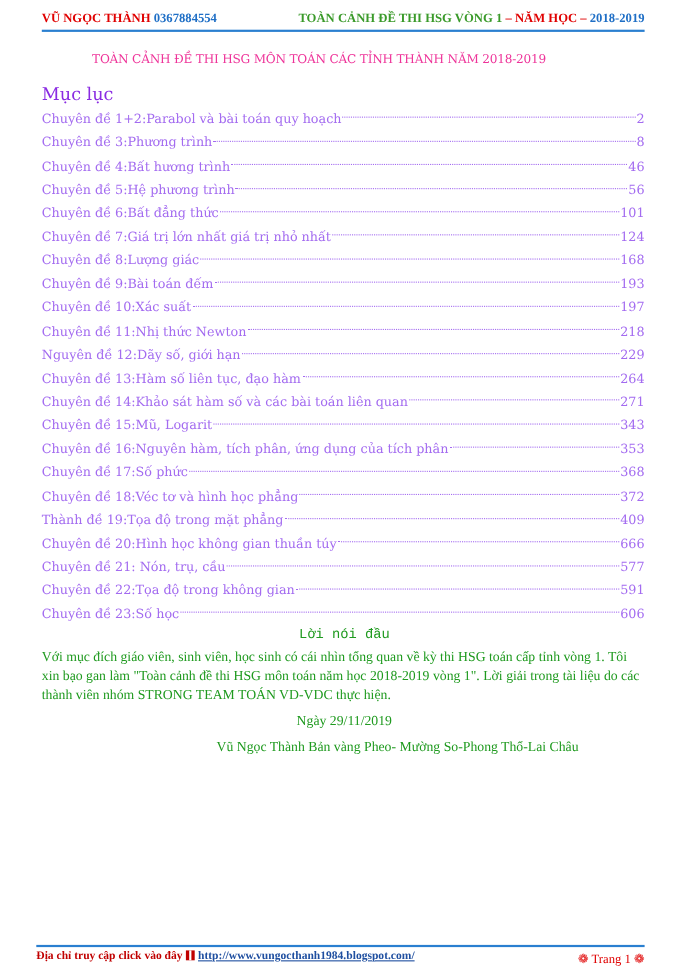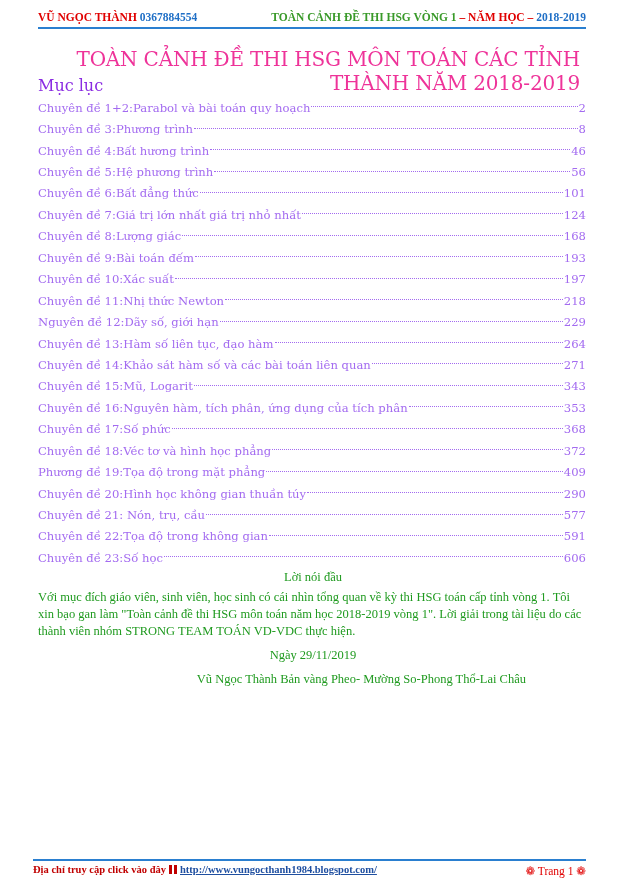--- a/index.html
+++ b/index.html
@@ -7,32 +7,32 @@
     .page { position: absolute; left: 0; top: 0; width: 626px; height: 888px; }
 
     .header { position: absolute; left: 38px; top: 11px; width: 548px; height: 16px; font-size: 11.5px; font-weight: bold; }
     .header .left { position: absolute; left: 0; top: 0; white-space: nowrap; }
     .header .right { position: absolute; right: 0; top: 0; white-space: nowrap; }
     .red { color: #e00000; }
     .blue { color: #1f6fc6; }
     .green-h { color: #3a9a2a; }
     .header-rule { position: absolute; left: 38px; top: 27px; width: 548px; height: 2px; background: #2a7fd0; }
 
-    .title { position: absolute; left: 0; top: 47px; width: 580px; text-align: right; color: #ee3399; font-size: 20px; font-family: "DejaVu Serif", serif; letter-spacing: -0.2px; }
+    .title { position: absolute; left: 0; top: 47px; width: 580px; text-align: center; color: #ee3399; font-size: 11px; font-family: "DejaVu Serif", serif; letter-spacing: -0.2px; }
 
     .toc-heading { position: absolute; left: 38px; top: 76px; color: #8a2be2; font-size: 16px; font-family: "DejaVu Serif", serif; }
 
     .toc { position: absolute; left: 38px; top: 97px; width: 548px; }
     .toc-row { display: flex; align-items: center; height: 21.45px; font-size: 11.6px; color: #a36bf0; font-family: "DejaVu Serif", serif; white-space: nowrap; cursor: pointer; }
     .toc-row .label { flex: 0 0 auto; }
     .toc-row .leader { flex: 1 1 auto; border-bottom: 1px dotted #a36bf0; margin: 0 1px 3px 1px; height: 1px; }
     .toc-row .page-num { flex: 0 0 auto; }
 
     .green { color: #1f9a1f; }
-    .preface-title { position: absolute; left: 0; top: 570px; width: 626px; text-align: center; font-size: 12.5px; }
+    .preface-title { position: absolute; left: 0; top: 570px; width: 626px; text-align: center; font-size: 12.5px; font-family: Liberation Mono, monospace; }
     .preface-body { position: absolute; left: 38px; top: 589px; width: 548px; font-size: 12.5px; line-height: 17px; }
     .date { position: absolute; left: 0; top: 648px; width: 626px; text-align: center; font-size: 12.5px; }
     .author { position: absolute; left: 0; top: 672px; width: 526px; text-align: right; font-size: 12.5px; }
 
     .footer-rule { position: absolute; left: 33px; top: 859px; width: 553px; height: 2px; background: #2a7fd0; }
     .footer { position: absolute; left: 33px; top: 864px; width: 553px; height: 14px; font-size: 10.5px; }
     .footer .left { position: absolute; left: 0; top: 0; white-space: nowrap; color: #c00000; font-weight: bold; }
     .footer .left .link { color: #1f4fa0; text-decoration: underline; font-weight: bold; }
     .footer .gift { display: inline-block; width: 8px; height: 9px; background: #c00000; margin: 0 3px; vertical-align: -1px; position: relative; }
     .footer .gift::after { content: ""; position: absolute; left: 3px; top: 0; width: 2px; height: 9px; background: #fff; }
@@ -137,28 +137,28 @@
         <span class="label">Chuyên đề 17:Số phức</span>
         <span class="leader"></span>
         <span class="page-num">368</span>
       </div>
     <div class="toc-row">
         <span class="label">Chuyên đề 18:Véc tơ và hình học phẳng</span>
         <span class="leader"></span>
         <span class="page-num">372</span>
       </div>
     <div class="toc-row">
-        <span class="label">Phương đề 19:Tọa độ trong mặt phẳng</span>
+        <span class="label">Thành đề 19:Tọa độ trong mặt phẳng</span>
         <span class="leader"></span>
         <span class="page-num">409</span>
       </div>
     <div class="toc-row">
         <span class="label">Chuyên đề 20:Hình học không gian thuần túy</span>
         <span class="leader"></span>
-        <span class="page-num">290</span>
+        <span class="page-num">666</span>
       </div>
     <div class="toc-row">
         <span class="label">Chuyên đề 21: Nón, trụ, cầu</span>
         <span class="leader"></span>
         <span class="page-num">577</span>
       </div>
     <div class="toc-row">
         <span class="label">Chuyên đề 22:Tọa độ trong không gian</span>
         <span class="leader"></span>
         <span class="page-num">591</span>

